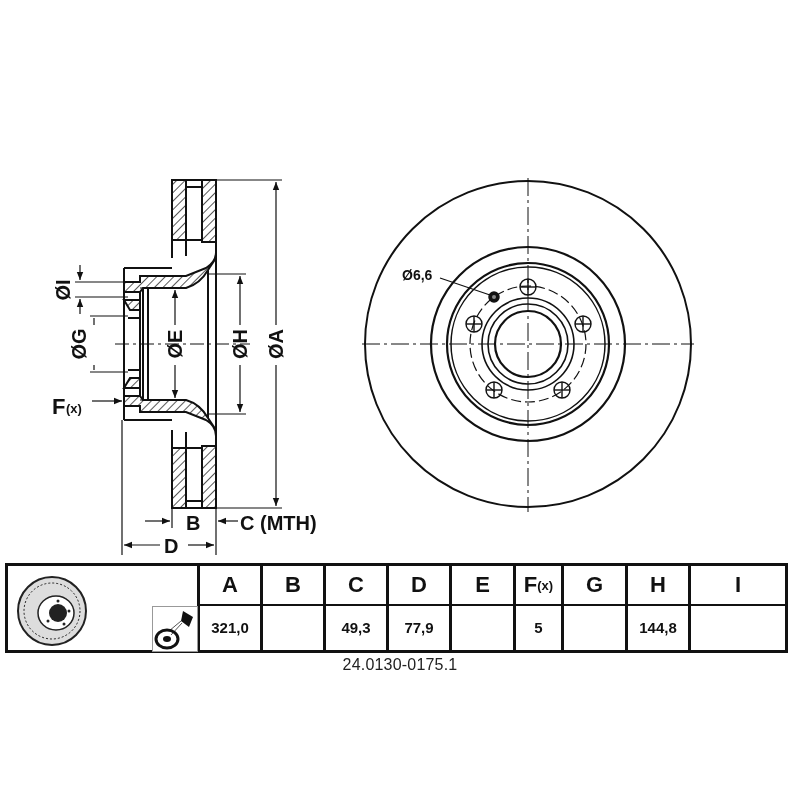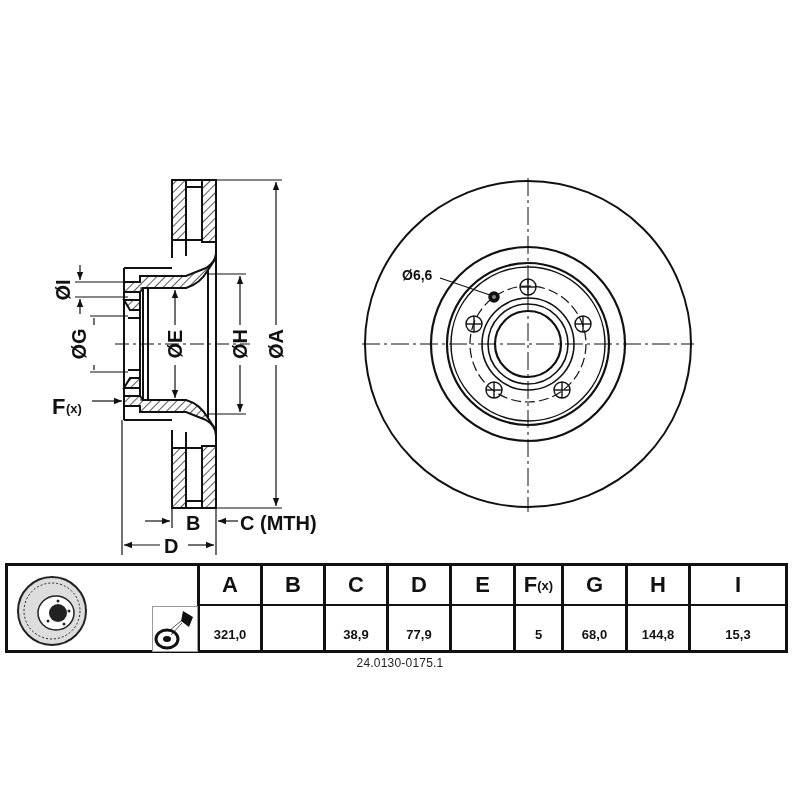--- a/index.html
+++ b/index.html
@@ -8,24 +8,24 @@
   #drawing { position:absolute; left:0; top:0; width:800px; height:800px; }
   .spec-table { position:absolute; left:5px; top:563px; width:783px; height:90px;
                 border:3px solid #111; box-sizing:border-box; }
   .img-cell { position:absolute; left:0; top:0; width:189px; height:84px;
               border-right:3px solid #111; box-sizing:content-box; }
   .col { position:absolute; top:0; height:84px; border-right:3px solid #111; box-sizing:border-box; }
   .col:last-child { border-right:none; }
   .hdr, .val { position:absolute; left:0; width:100%; display:flex; align-items:center;
                justify-content:center; font-weight:bold; }
   .hdr { top:0; height:40px; font-size:22px; border-bottom:2px solid #111; box-sizing:border-box; }
-  .val { top:40px; height:56px; font-size:13px; }
+  .val { top:33px; height:56px; font-size:15px; }
   .hdr small { font-size:13px; }
   .part-number { position:absolute; top:656px; left:0; width:800px; text-align:center;
-                 font-size:12px; letter-spacing:0.2px; color:#222; }
+                 font-size:16px; letter-spacing:0.2px; color:#222; }
   .svg-text { font-family:"Liberation Sans", sans-serif; font-weight:bold; }
 </style>
 </head>
 <body>
 
 <svg id="drawing" viewBox="0 0 800 800" xmlns="http://www.w3.org/2000/svg">
   <defs>
     <pattern id="hatch" width="6" height="6" patternUnits="userSpaceOnUse" patternTransform="rotate(45)">
       <line x1="0" y1="0" x2="0" y2="6" stroke="#111" stroke-width="1.4"></line>
     </pattern>
@@ -186,43 +186,41 @@
 
   <div class="col" style="left:192px;width:63px;">
     <div class="hdr">A</div>
     <div class="val">321,0</div>
   </div>
   <div class="col" style="left:255px;width:63px;">
     <div class="hdr">B</div>
   </div>
   <div class="col" style="left:318px;width:63px;">
     <div class="hdr">C</div>
-    <div class="val">38,9</div>
+    <div class="val">49,3</div>
   </div>
   <div class="col" style="left:381px;width:63px;">
     <div class="hdr">D</div>
     <div class="val">77,9</div>
   </div>
   <div class="col" style="left:444px;width:64px;">
     <div class="hdr">E</div>
   </div>
   <div class="col" style="left:508px;width:48px;">
     <div class="hdr">
       <span>F</span>
         <small>(x)</small>
     </div>
     <div class="val">5</div>
   </div>
   <div class="col" style="left:556px;width:64px;">
     <div class="hdr">G</div>
-    <div class="val">68,0</div>
   </div>
   <div class="col" style="left:620px;width:63px;">
     <div class="hdr">H</div>
     <div class="val">144,8</div>
   </div>
   <div class="col" style="left:683px;width:94px;">
     <div class="hdr">I</div>
-    <div class="val">15,3</div>
   </div>
 </div>
 
 <div class="part-number">24.0130-0175.1</div>
 
 </body></html>

